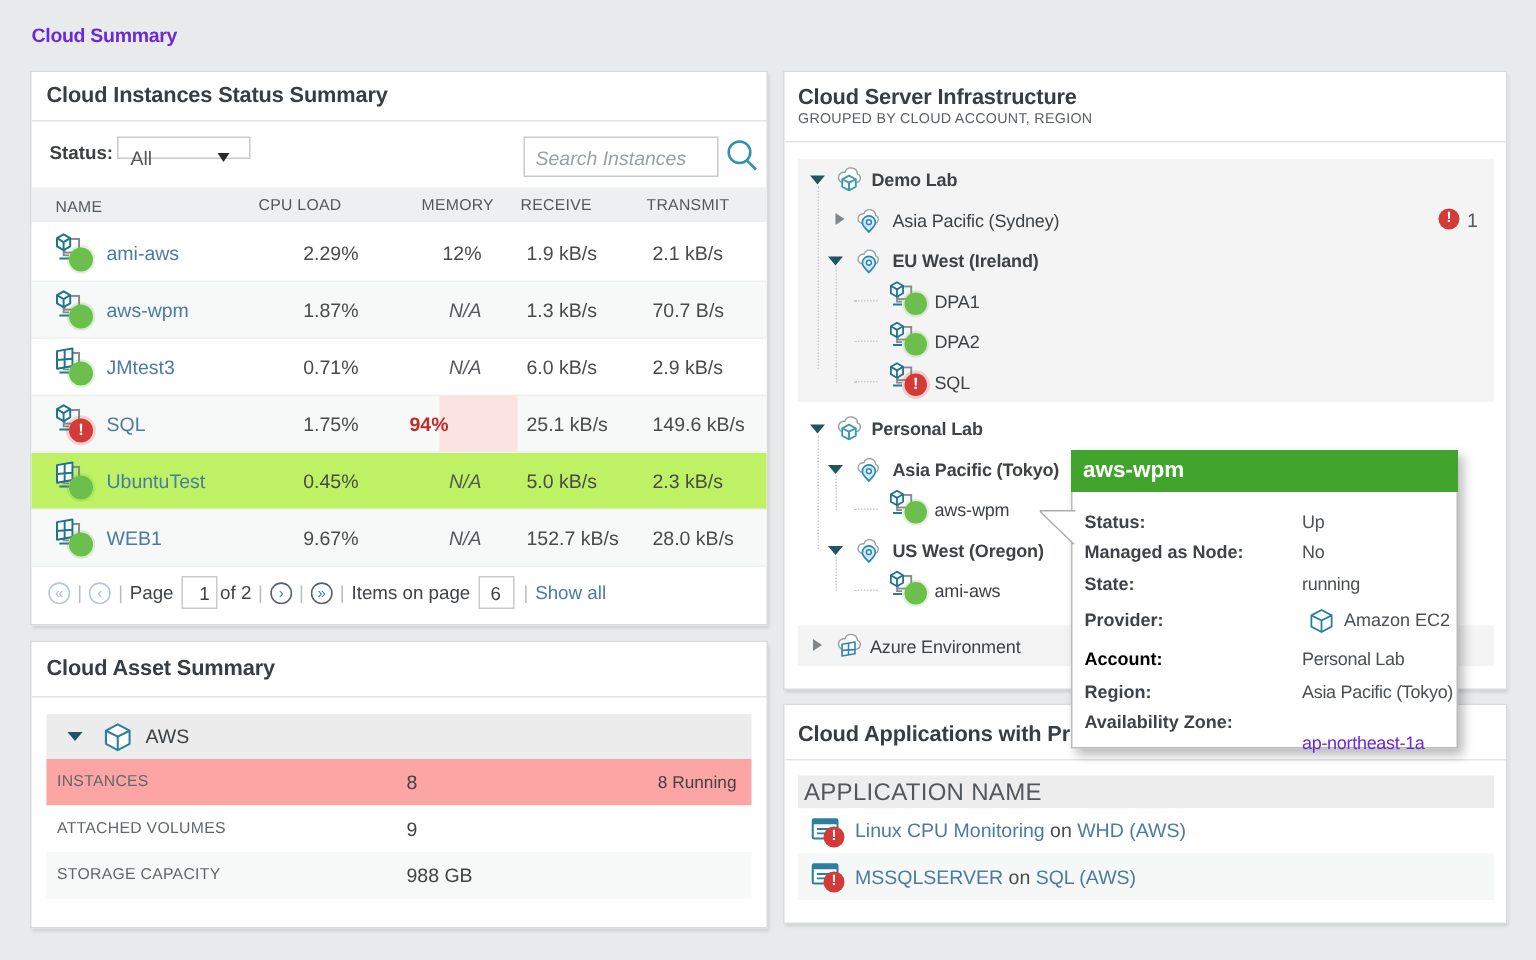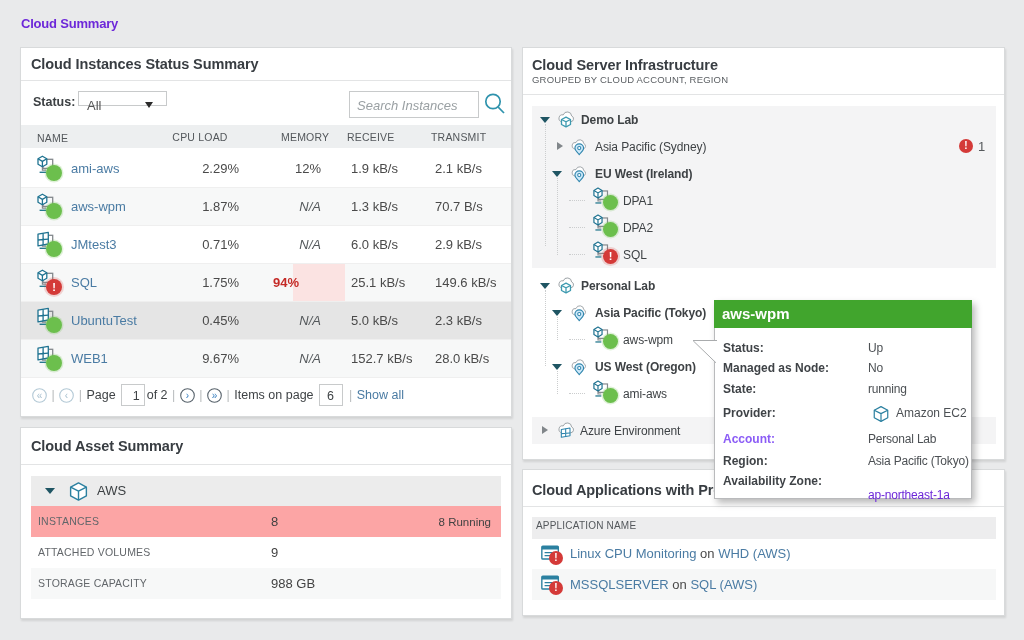--- a/index.html
+++ b/index.html
@@ -95,21 +95,21 @@
           </svg>
           <span class="st r" style="left:9px;top:10px">!</span>
         </span>
         <a class="link abs" style="left:50px;top:11px">SQL</a>
         <span class="abs" style="left:130px;top:11px;width:88px;text-align:right">1.75%</span>
         <span class="abs" style="left:272px;top:0;width:52px;height:37px;background:#fbe3e2"></span>
         <span class="abs" style="left:252px;top:11px;width:48px;text-align:left;color:#c42b27;font-weight:bold">94%</span>
         <span class="abs" style="left:330px;top:11px">25.1 kB/s</span>
         <span class="abs" style="left:414px;top:11px">149.6 kB/s</span>
       </div>
-      <div class="abs" style="left:0;top:254px;width:490px;height:38px;background:#e5e5e5;border-bottom:1px solid #efefef">
+      <div class="abs" style="left:0;top:254px;width:490px;height:38px;background:#bef264;border-bottom:1px solid #efefef">
         <span class="abs" style="left:16px;top:5px;width:28px;height:28px">
           <svg width="26" height="26" viewBox="0 0 26 26" style="position:absolute">
             <use href="#iwin"></use>
           </svg>
           <span class="st " style="left:9px;top:10px"></span>
         </span>
         <a class="link abs" style="left:50px;top:11px">UbuntuTest</a>
         <span class="abs" style="left:130px;top:11px;width:88px;text-align:right">0.45%</span>
         <span class="abs" style="left:252px;top:11px;width:48px;text-align:right;font-style:italic;color:#54585b">N/A</span>
         <span class="abs" style="left:330px;top:11px">5.0 kB/s</span>
@@ -342,21 +342,21 @@
    </span>
         <span class="abs treetxt " style="left:48px;top:7px">Azure Environment</span>
       </div>
     </div>
 </div>
 
 <div class="panel" id="p4" style="left:522px;top:469px;width:483px;height:147px">
   <div class="ph" style="left:9px;top:12px">Cloud Applications with Problems</div>
   <div class="hline" style="top:36px"></div>
   <div class="abs" style="left:9px;top:47px;width:464px;height:22px;background:#ededee">
-    <span class="abs" style="left:4px;top:3px;font-size:10px;color:#53575b;letter-spacing:.2px">APPLICATION NAME</span>
+    <span class="abs" style="left:4px;top:3px;font-size:16px;color:#53575b;letter-spacing:.2px">APPLICATION NAME</span>
   </div>
   <div class="abs" style="left:9px;top:69px;width:464px;height:30px;background:#fff">
     <span class="abs" style="left:8px;top:4px;width:24px;height:24px">
         <svg width="22" height="22" viewBox="0 0 24 24" style="position:absolute">
           <use href="#app"></use>
         </svg>
         <span class="st r" style="left:9px;top:8px;width:14px;height:14px;line-height:14px;font-size:10px;box-shadow:none">!</span>
       </span>
     <span class="abs" style="left:38px;top:7px"><a class="link">Linux CPU Monitoring</a> on <a class="link">WHD (AWS)</a></span>
   </div>
@@ -387,21 +387,21 @@
         <span class="abs" style="left:153px;top:3px;color:#4c5054;white-space:nowrap;letter-spacing:-.2px">No</span>
       </div>
       <div class="abs" style="left:0;top:75px;width:100%;height:20px">
         <span class="abs" style="left:8px;top:3px;font-weight:bold;color:#3f4347">Provider:</span>
         <svg class="abs" width="18" height="18" viewBox="0 0 24 24" style="left:157px;top:2px">
           <use href="#cube"></use>
         </svg>
         <span class="abs" style="left:181px;top:3px;color:#4c5054">Amazon EC2</span>
       </div>
       <div class="abs" style="left:0;top:101px;width:100%;height:20px">
-        <span class="abs" style="left:8px;top:3px;font-weight:bold;color:#8b5cf6">Account:</span>
+        <span class="abs" style="left:8px;top:3px;font-weight:bold;color:#000000">Account:</span>
         <span class="abs" style="left:153px;top:3px;color:#4c5054;white-space:nowrap;letter-spacing:-.2px">Personal Lab</span>
       </div>
       <div class="abs" style="left:0;top:122.5px;width:100%;height:20px">
         <span class="abs" style="left:8px;top:3px;font-weight:bold;color:#3f4347">Region:</span>
         <span class="abs" style="left:153px;top:3px;color:#4c5054;white-space:nowrap;letter-spacing:-.2px">Asia Pacific (Tokyo)</span>
       </div>
       <div class="abs" style="left:0;top:143px;width:100%;height:20px">
         <span class="abs" style="left:8px;top:3px;font-weight:bold;color:#3f4347">Availability Zone:</span>
         <span class="abs" style="left:153px;top:17px;color:#6d28d9;white-space:nowrap;letter-spacing:-.2px">ap-northeast-1a</span>
       </div>

